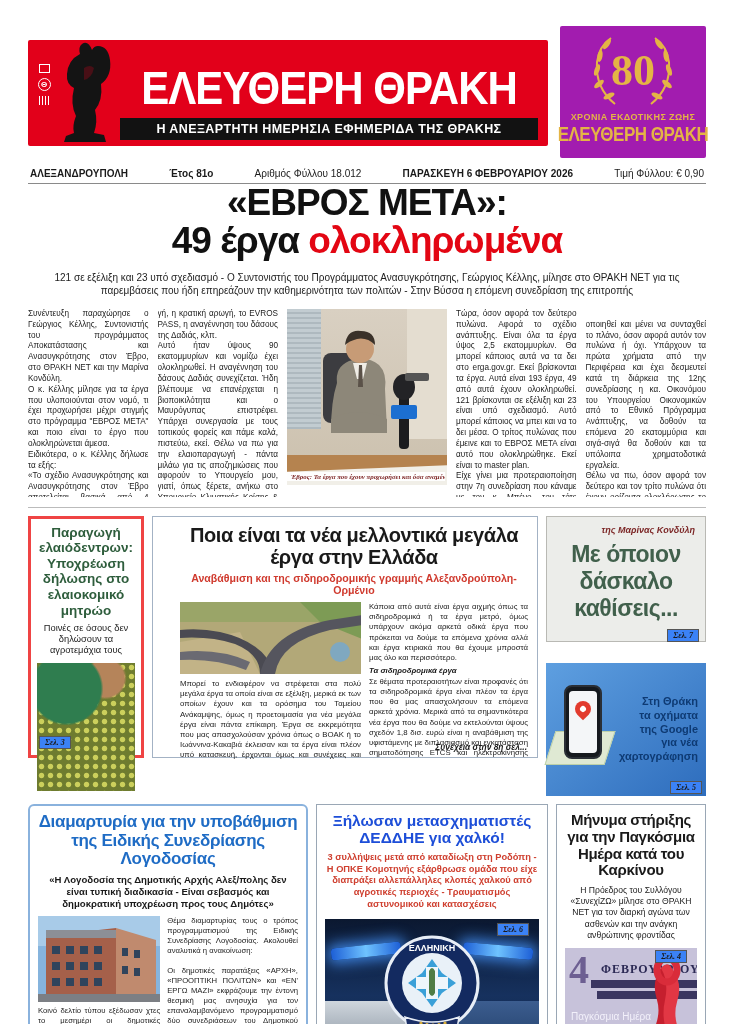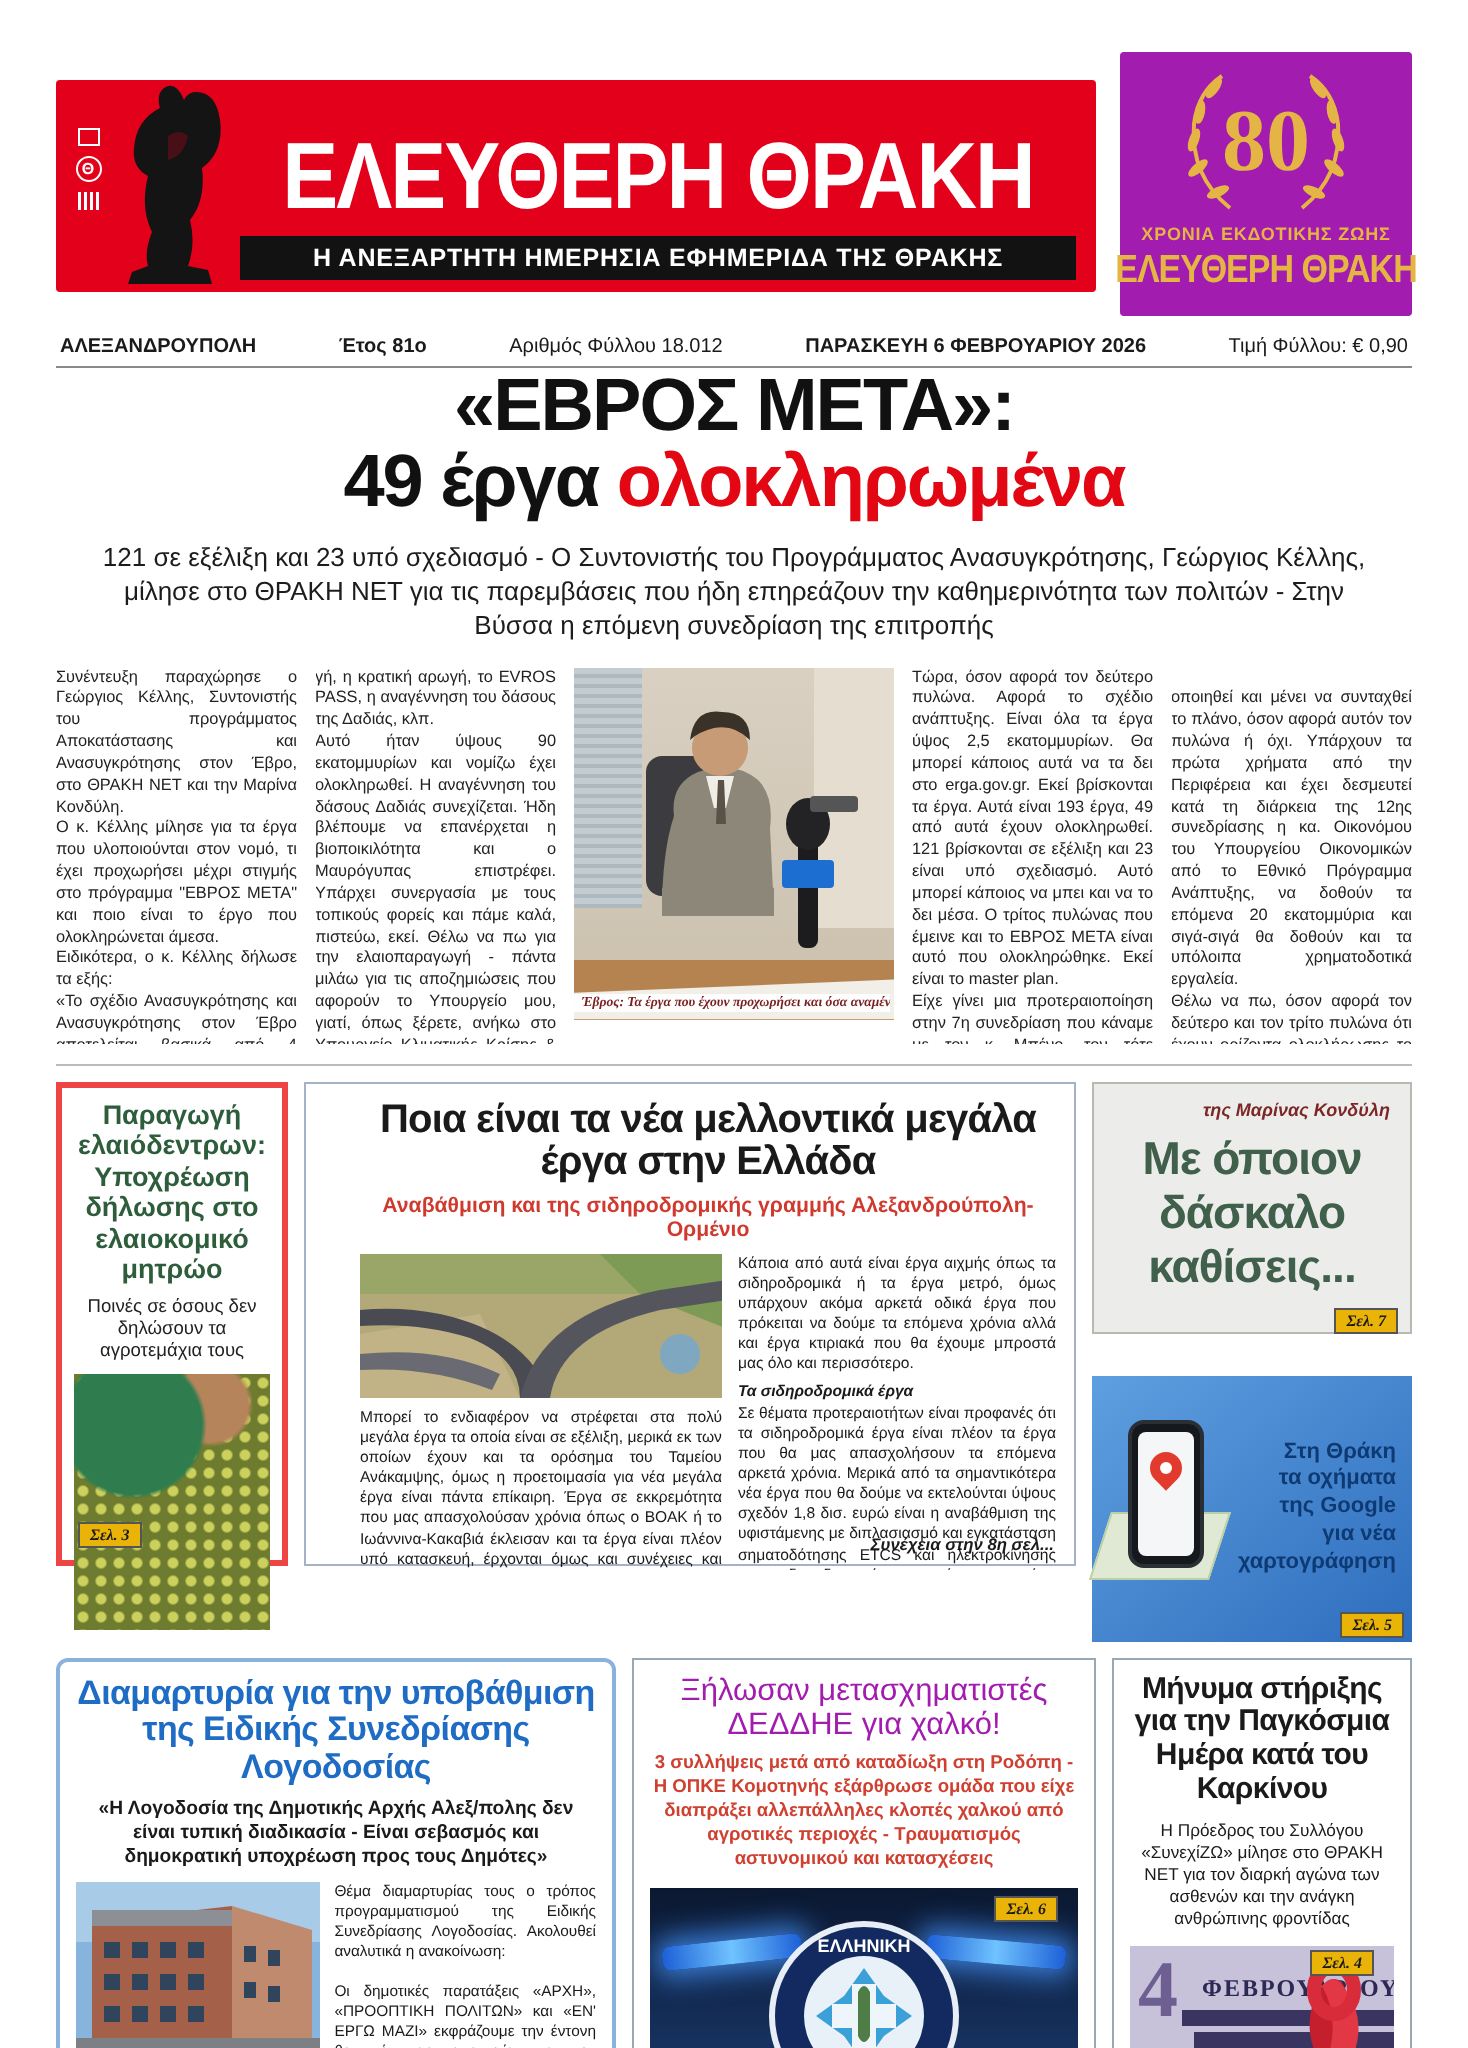--- a/index.html
+++ b/index.html
@@ -34,21 +34,21 @@
 
   
   .dateline{display:flex;justify-content:space-between;align-items:baseline;border-bottom:1px solid #8a8a8a;
             padding:6px 2px 4px 2px;font-size:10px;margin-top:4px;gap:39px;}
   .dl-b{font-weight:bold;}
 
   
   .headline{text-align:center;line-height:1.04;}
   .headline .h-line{font-size:37px;font-weight:bold;letter-spacing:-1px;color:#111;}
   .headline .red{color:#e30613;}
-  .deck{text-align:center;font-size:13px;color:#1c1c1c;margin:10px auto 0 auto;width:96%;line-height:1.3;}
+  .deck{text-align:center;font-size:10px;color:#1c1c1c;margin:10px auto 0 auto;width:96%;line-height:1.3;}
 
   
   .main-article{display:flex;gap:9px;margin-top:12px;height:188px;}
   .bodycol{width:122px;font-size:8.2px;line-height:1.32;text-align:justify;color:#222;
            white-space:pre-line;overflow:hidden;}
   .photo-block{width:160px;position:relative;flex:0 0 auto;}
   .main-photo{width:160px;height:176px;position:relative;overflow:hidden;background:linear-gradient(#d9d0c2,#cbc0ad);}
   .mp-window{position:absolute;left:0;top:0;width:34px;height:120px;
              background:repeating-linear-gradient(#c2ccd1 0 3px,#aeb9bf 3px 5px);}
   .mp-wall{position:absolute;right:0;top:0;width:40px;height:130px;background:#e4ddd0;}
@@ -56,21 +56,21 @@
   .mp-papers{position:absolute;left:0;bottom:0;width:100%;height:22px;background:#f1efe8;
              clip-path:polygon(0 40%,100% 10%,100% 100%,0 100%);}
   .caption-strip{position:absolute;left:0;bottom:4px;background:rgba(255,255,255,.92);padding:1px 4px;
                  font-family:"Liberation Serif",serif;font-style:italic;font-weight:bold;
                  font-size:6.8px;color:#7a1f1f;white-space:nowrap;max-width:158px;overflow:hidden;}
 
   .section-rule{border-top:1px solid #bbb;margin:10px 0 8px 0;}
 
   
   .band{display:flex;gap:8px;}
-  .pagebadge{background:#eab308;border:1px solid #555;font-family:"Liberation Serif",serif;font-style:italic;
+  .pagebadge{background:#3b82f6;border:1px solid #555;font-family:"Liberation Serif",serif;font-style:italic;
              font-weight:bold;font-size:8px;padding:0 5px;line-height:11px;display:inline-block;}
 
   
   .olive-box{width:116px;border:3px solid #ef4444;padding:6px 6px 8px 6px;position:relative;height:242px;}
   .olive-title{color:#2e5d3c;font-weight:bold;font-size:13.5px;text-align:center;line-height:1.15;}
   .olive-sub{font-size:9.3px;text-align:center;margin-top:5px;color:#222;line-height:1.2;}
   .olive-photo{margin-top:6px;height:128px;position:relative;overflow:hidden;
      background:radial-gradient(circle at 30% 20%,#2f7d4f 0 28%,transparent 30%),
                 radial-gradient(circle at 70% 12%,#b5845a 0 14%,transparent 16%),
                 radial-gradient(circle,#ccd05c 2.2px,rgba(110,124,47,.9) 3.2px);
@@ -115,21 +115,21 @@
   .protest-box{width:280px;border:2px solid #8ab2dd;border-radius:6px;padding:7px 8px;height:244px;position:relative;}
   .protest-title{color:#1f6cc5;font-weight:bold;font-size:17px;text-align:center;line-height:1.1;letter-spacing:-.3px;}
   .protest-sub{font-weight:bold;font-size:9.6px;text-align:center;margin-top:5px;line-height:1.25;}
   .protest-body{display:flex;gap:7px;margin-top:6px;}
   .protest-colA{width:47%;}
   .protest-colB{width:53%;font-size:7.7px;line-height:1.3;text-align:justify;}
   .bld-photo{width:100%;height:86px;overflow:hidden;position:relative;}
   .protest-caption{font-size:7.7px;line-height:1.3;text-align:justify;margin-top:4px;}
 
   .copper-box{width:232px;border:1px solid #9aa7b5;padding:7px 8px;height:244px;position:relative;}
-  .copper-title{color:#a21caf;font-weight:normal;font-size:15.5px;text-align:center;line-height:1.12;}
+  .copper-title{color:#1d4ed8;font-weight:bold;font-size:15.5px;text-align:center;line-height:1.12;}
   .copper-sub{color:#cf4030;font-weight:bold;font-size:9.3px;text-align:center;line-height:1.28;margin-top:5px;}
   .police-photo{margin-top:8px;height:128px;position:relative;overflow:hidden;
                 background:linear-gradient(#0b1830,#16315e 60%,#0e2347);}
   .p-light{position:absolute;top:26px;width:70px;height:12px;border-radius:4px;
            background:linear-gradient(90deg,#1d5fd6,#6fc3ff,#1d5fd6);box-shadow:0 0 14px 4px rgba(70,150,255,.8);}
   .p-roof{position:absolute;bottom:0;width:110px;height:46px;background:linear-gradient(#cfd6dd,#8d98a4);border-radius:8px 8px 0 0;}
   .copper-badge{position:absolute;right:10px;top:4px;}
 
   .cancer-box{flex:1;border:1px solid #9aa7b5;padding:7px 8px;height:244px;position:relative;}
   .cancer-title{font-weight:bold;font-size:15px;text-align:center;line-height:1.12;letter-spacing:-.3px;}

